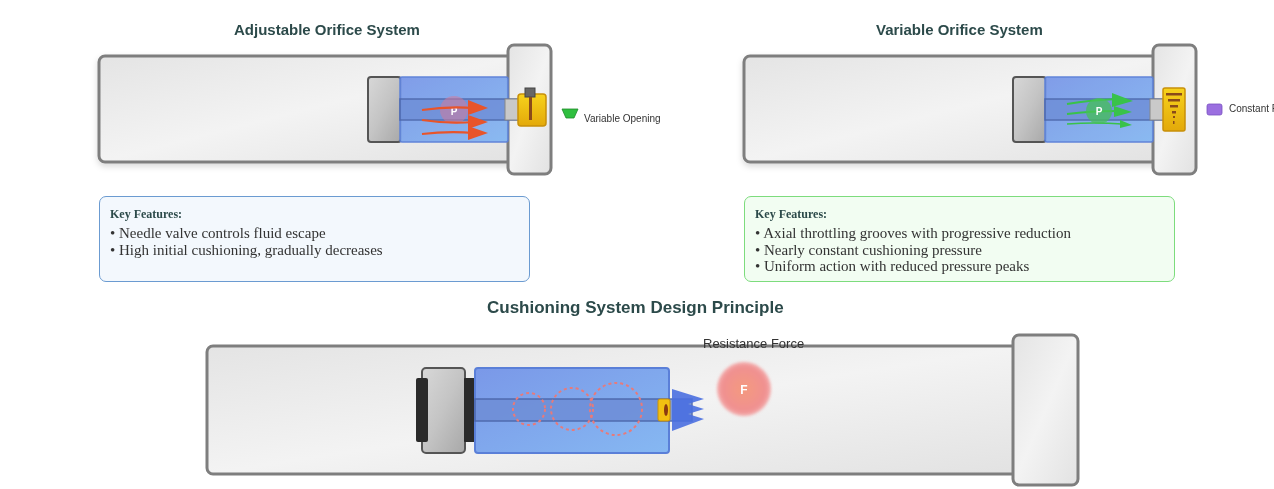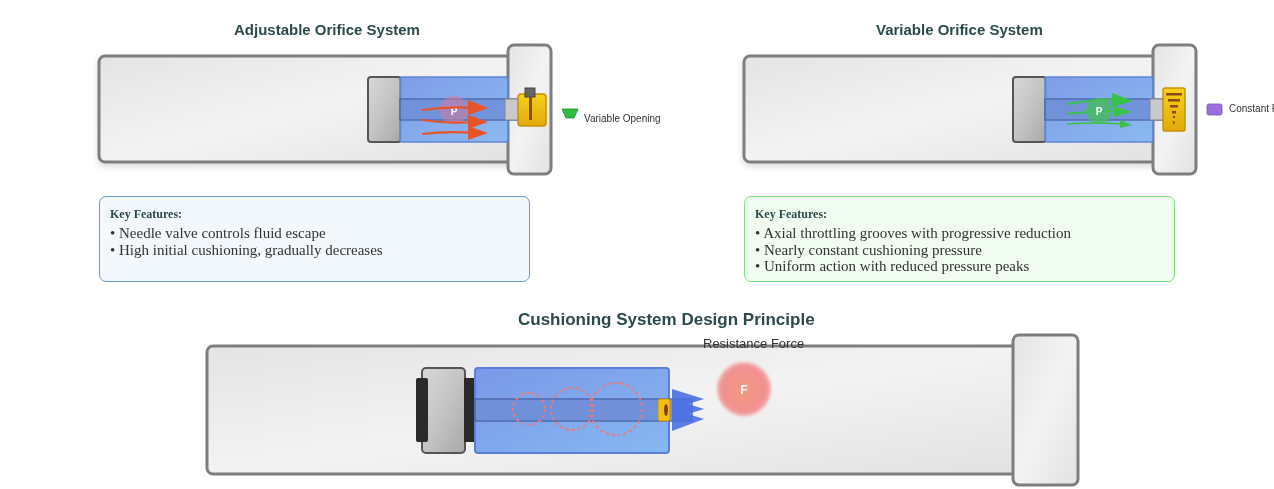--- a/index.html
+++ b/index.html
@@ -13,21 +13,21 @@
   .feature-box .fh { font-size: 12px; font-weight: bold; color: #2c4a4a; margin-bottom: 3px; }
   .feature-box .fi { font-size: 15px; color: #333; line-height: 16.5px; }
   svg { position: absolute; left: 0; top: 0; }
   .svglabel { font-family: "Liberation Sans", sans-serif; }
 </style>
 </head>
 <body>
 
 <div class="title t1" style="left:234px; top:21px;">Adjustable Orifice System</div>
 <div class="title t1" style="left:876px; top:21px;">Variable Orifice System</div>
-<div class="title t2" style="left:487px; top:310px;margin-left:31px;">Cushioning System Design Principle</div>
+<div class="title t2" style="left:487px; top:298px;">Cushioning System Design Principle</div>
 
 <svg width="1274" height="489" viewBox="0 0 1274 489">
   <defs>
     <linearGradient id="cylGrad" x1="0" y1="0" x2="1" y2="1">
       <stop offset="0" stop-color="#e4e4e4"></stop>
       <stop offset="0.5" stop-color="#f3f3f3"></stop>
       <stop offset="1" stop-color="#e2e2e2"></stop>
     </linearGradient>
     <linearGradient id="pistonGrad" x1="0" y1="0" x2="1" y2="1">
       <stop offset="0" stop-color="#d8d8d8"></stop>

